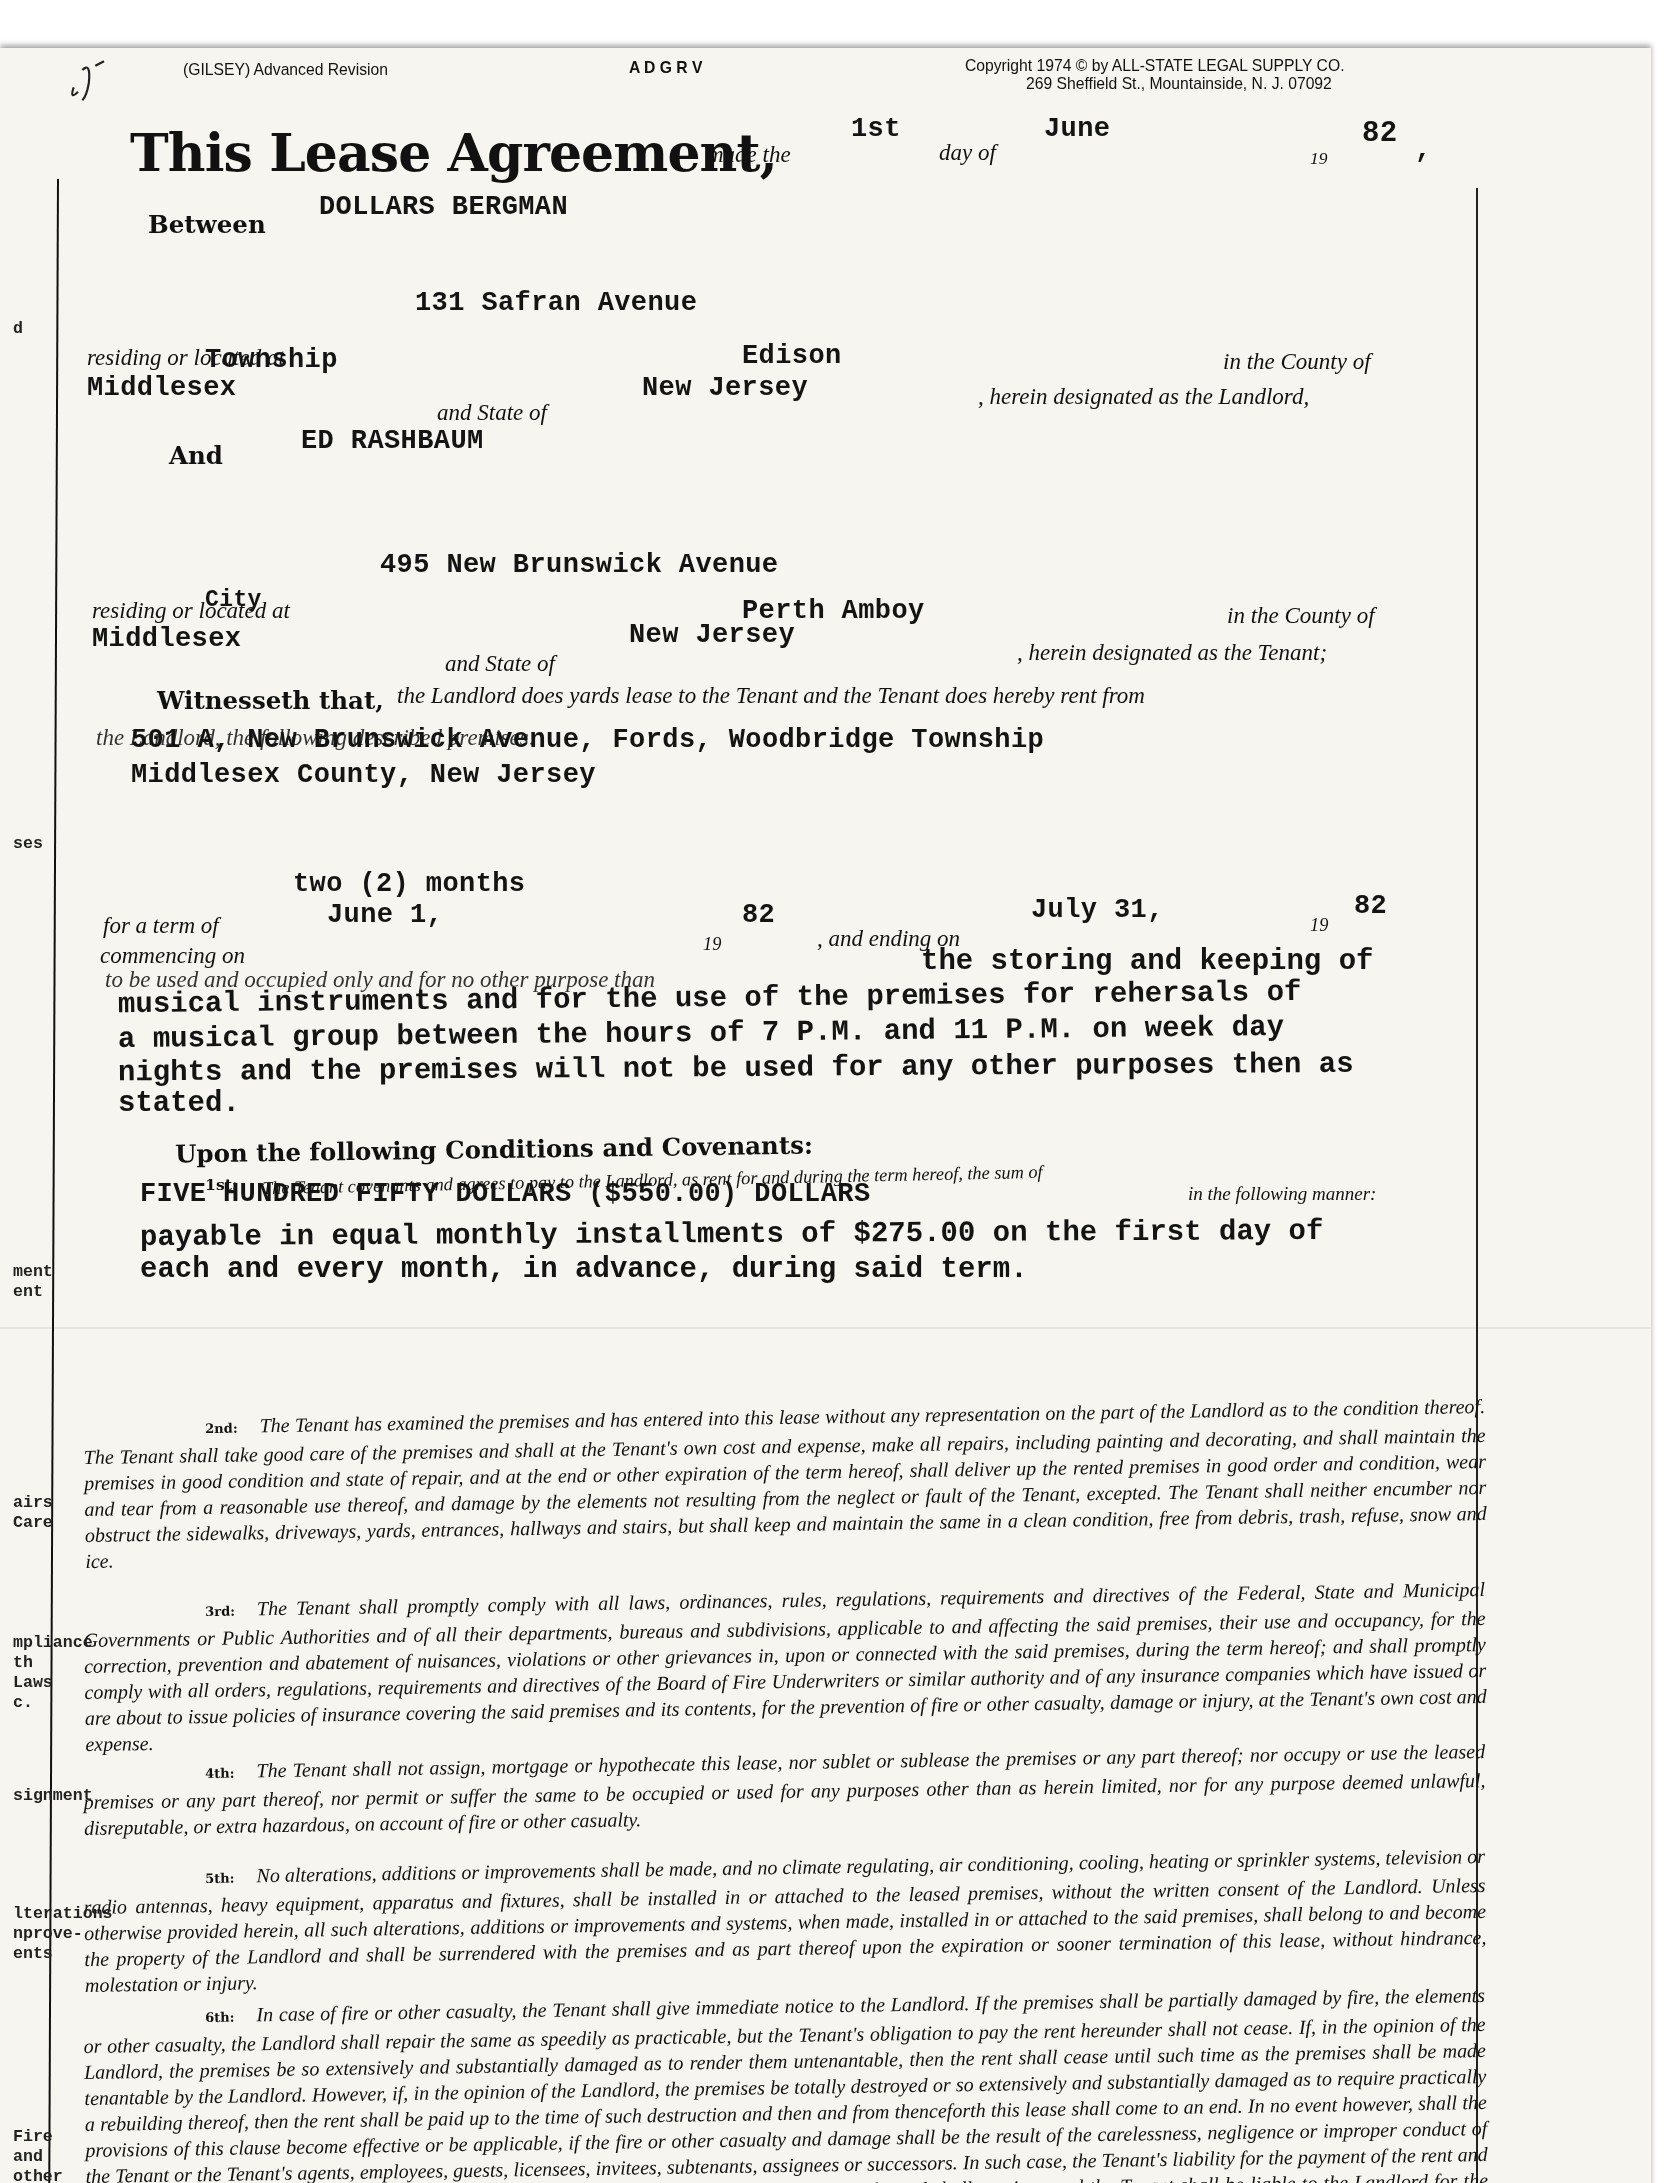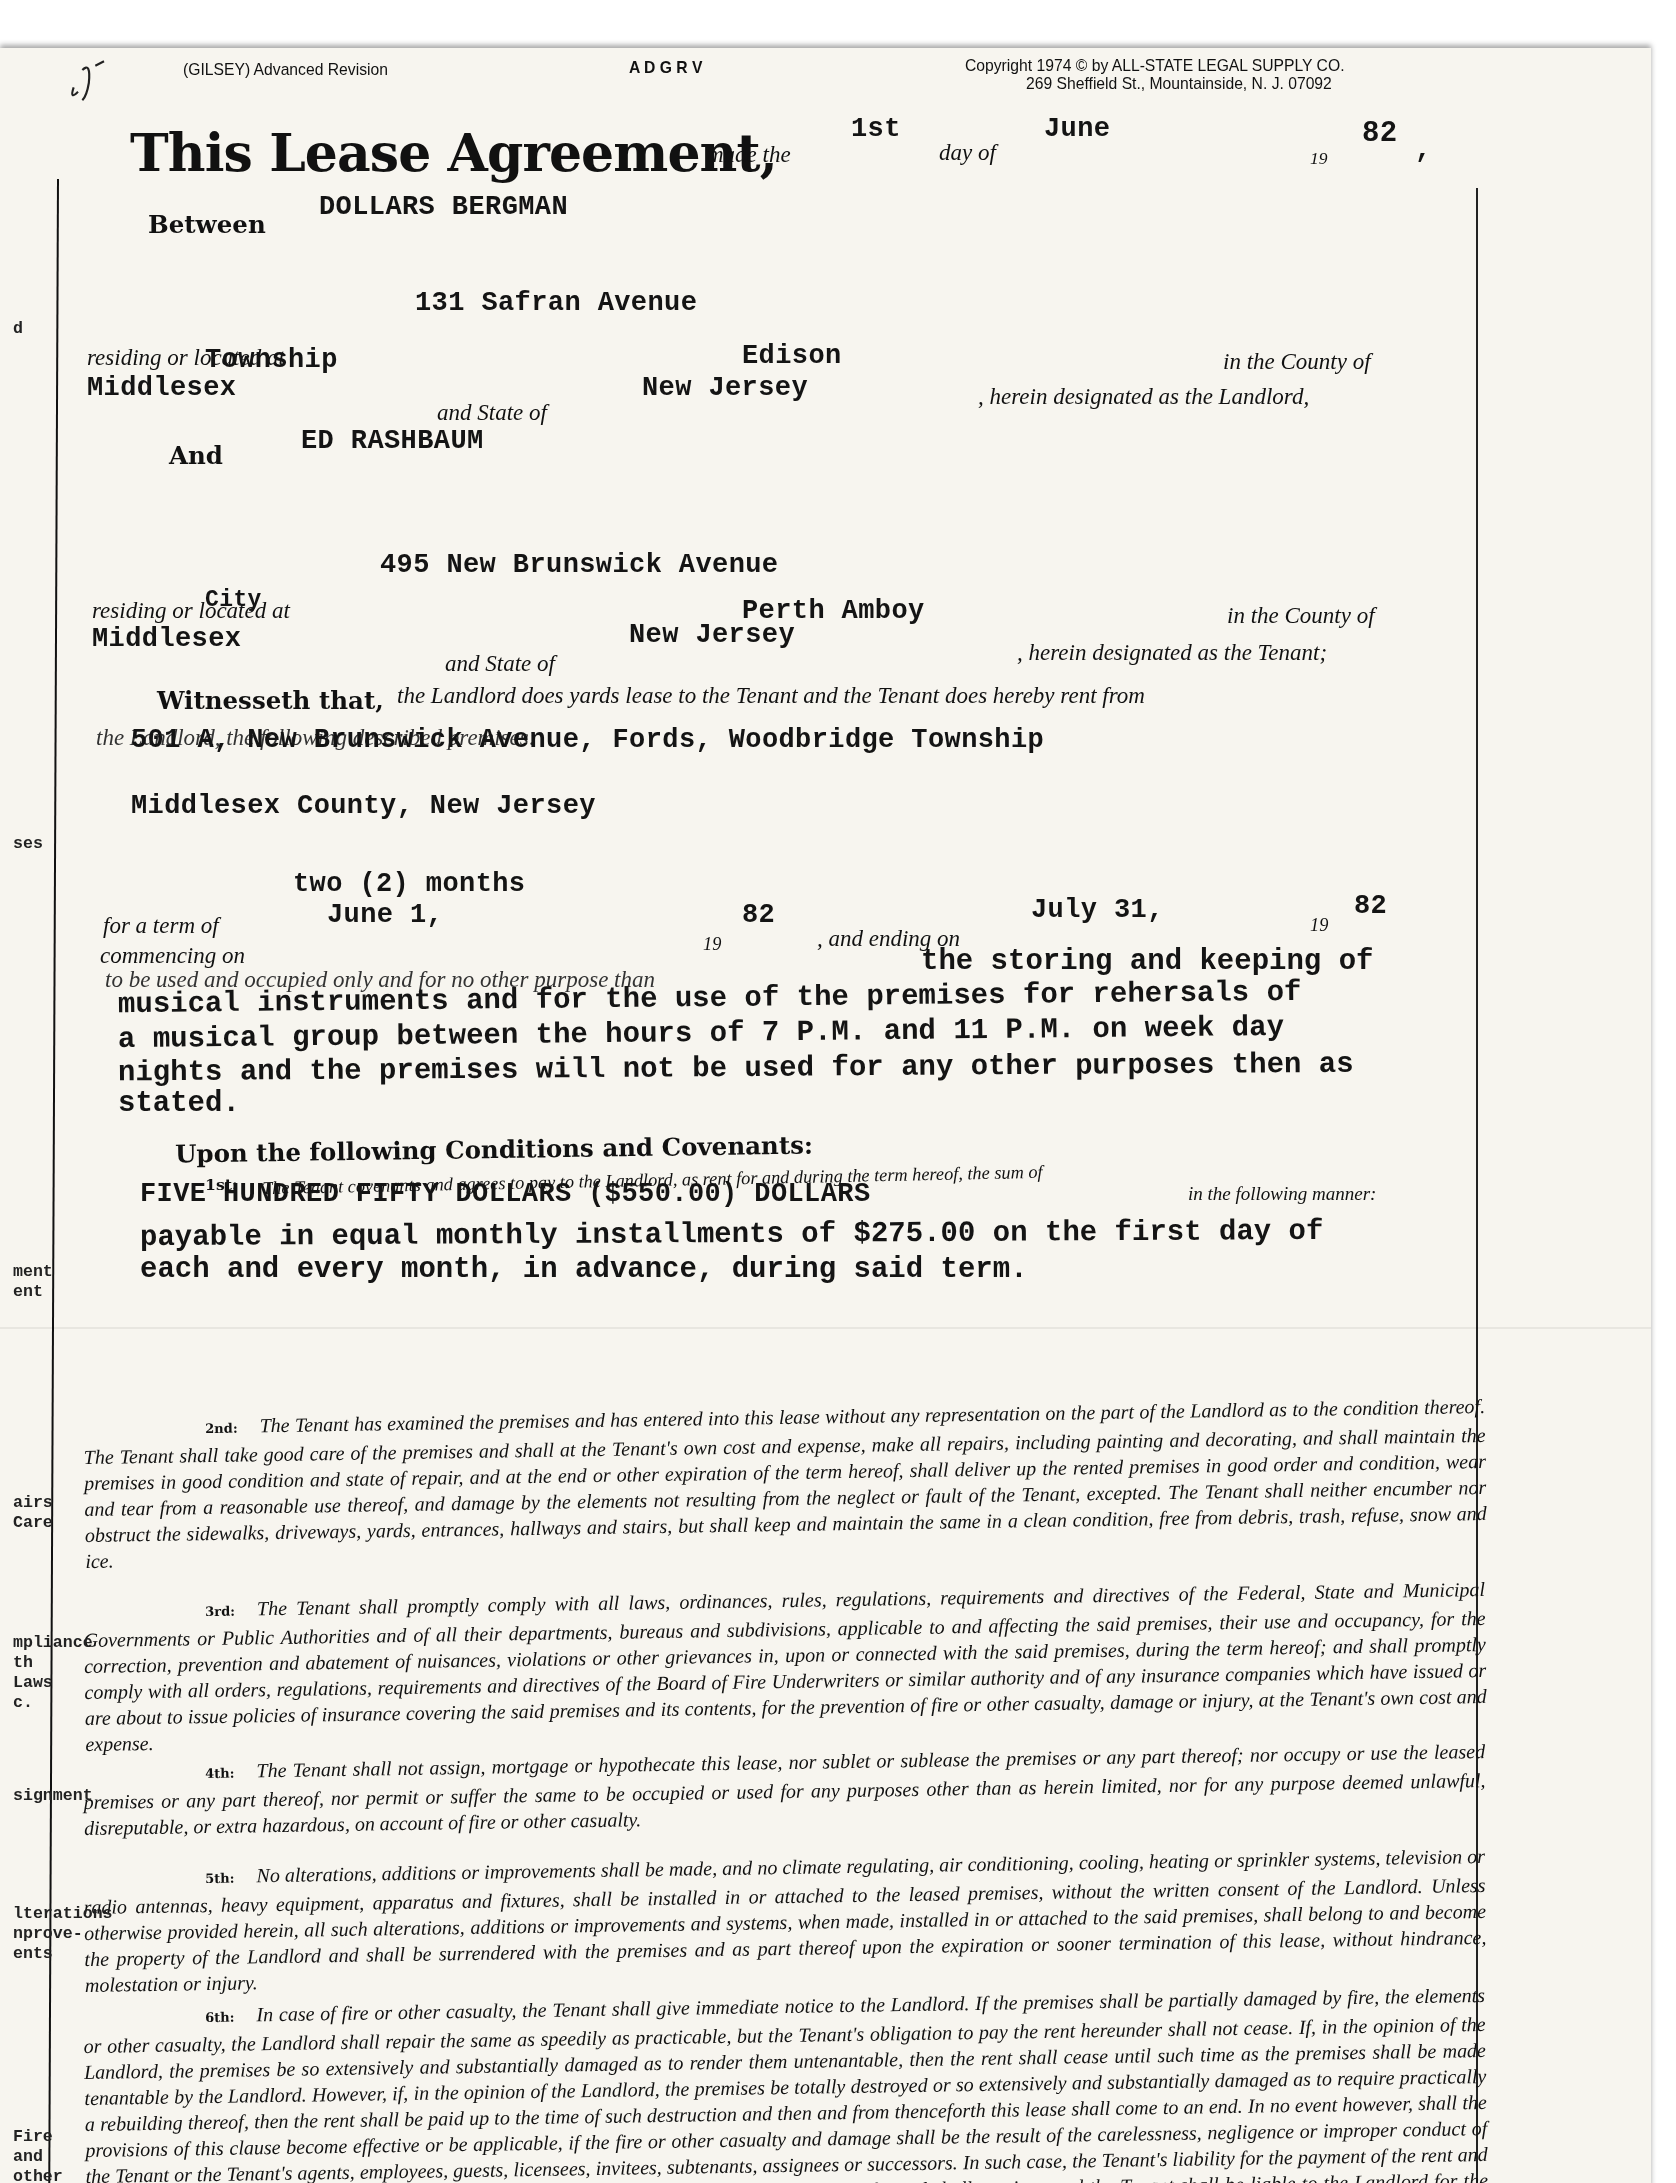--- a/index.html
+++ b/index.html
@@ -86,21 +86,21 @@
 <div class="abs it" style="left:1227px;top:603px;">in the County of</div>
 <div class="abs tw" style="left:92px;top:624px;">Middlesex</div>
 <div class="abs tw" style="left:629px;top:620px;">New Jersey</div>
 <div class="abs it" style="left:1017px;top:640px;">, herein designated as the Tenant;</div>
 <div class="abs it" style="left:445px;top:651px;">and State of</div>
 
 <div class="abs lbl" style="left:157px;top:686px;text-align:center;">Witnesseth that,</div>
 <div class="abs it" style="left:397px;top:683px;">the Landlord does yards lease to the Tenant and the Tenant does hereby rent from</div>
 <div class="abs it" style="left:96px;top:725px;color:#333;">the Landlord, the following described premises:</div>
 <div class="abs tw" style="left:131px;top:725px;">501 A, New Brunswick Avenue, Fords, Woodbridge Township</div>
-<div class="abs tw" style="left:131px;top:760px;margin-top:31px;">Middlesex County, New Jersey</div>
+<div class="abs tw" style="left:131px;top:760px;">Middlesex County, New Jersey</div>
 
 <div class="abs tw" style="left:293px;top:869px;">two (2) months</div>
 <div class="abs it" style="left:103px;top:913px;">for a term of</div>
 <div class="abs tw" style="left:327px;top:900px;">June 1,</div>
 <div class="abs tw" style="left:742px;top:900px;">82</div>
 <div class="abs it" style="left:703px;top:934px;font-size:18.3px;">19</div>
 <div class="abs it" style="left:817px;top:926px;">, and ending on</div>
 <div class="abs tw" style="left:1031px;top:895px;">July 31,</div>
 <div class="abs it" style="left:1310px;top:915px;font-size:18.3px;">19</div>
 <div class="abs tw" style="left:1354px;top:891px;">82</div>

